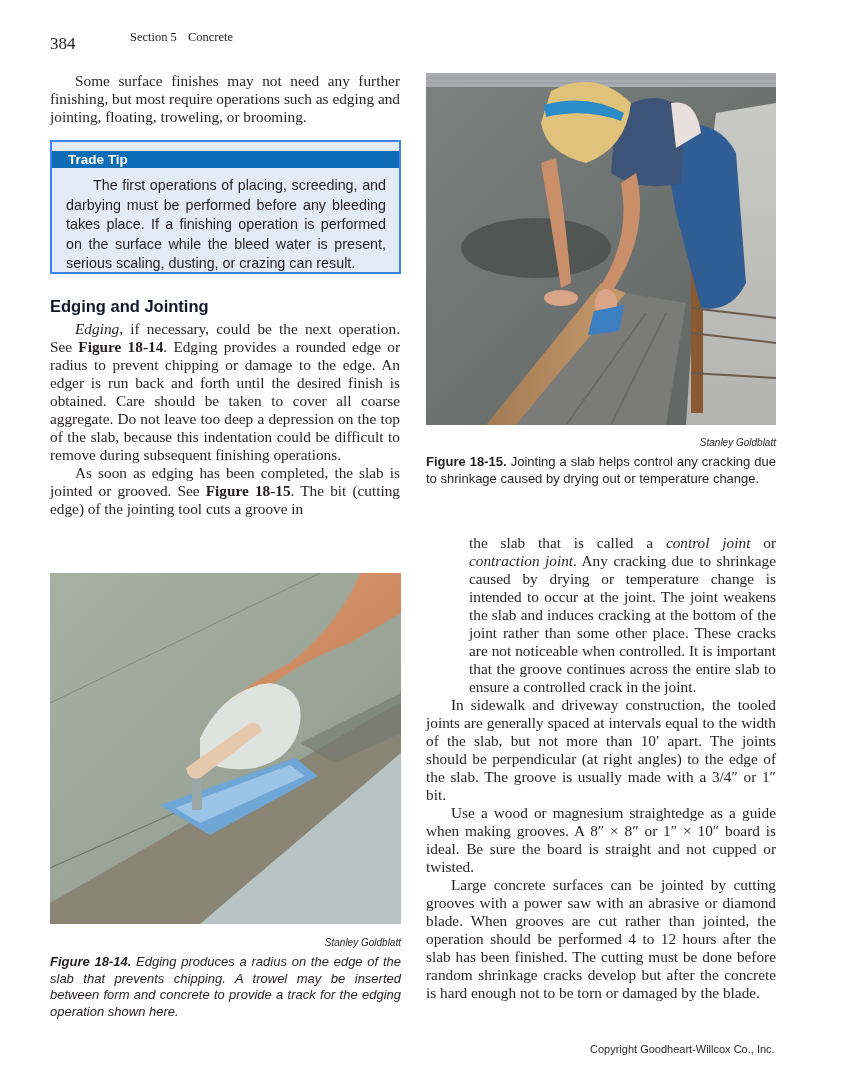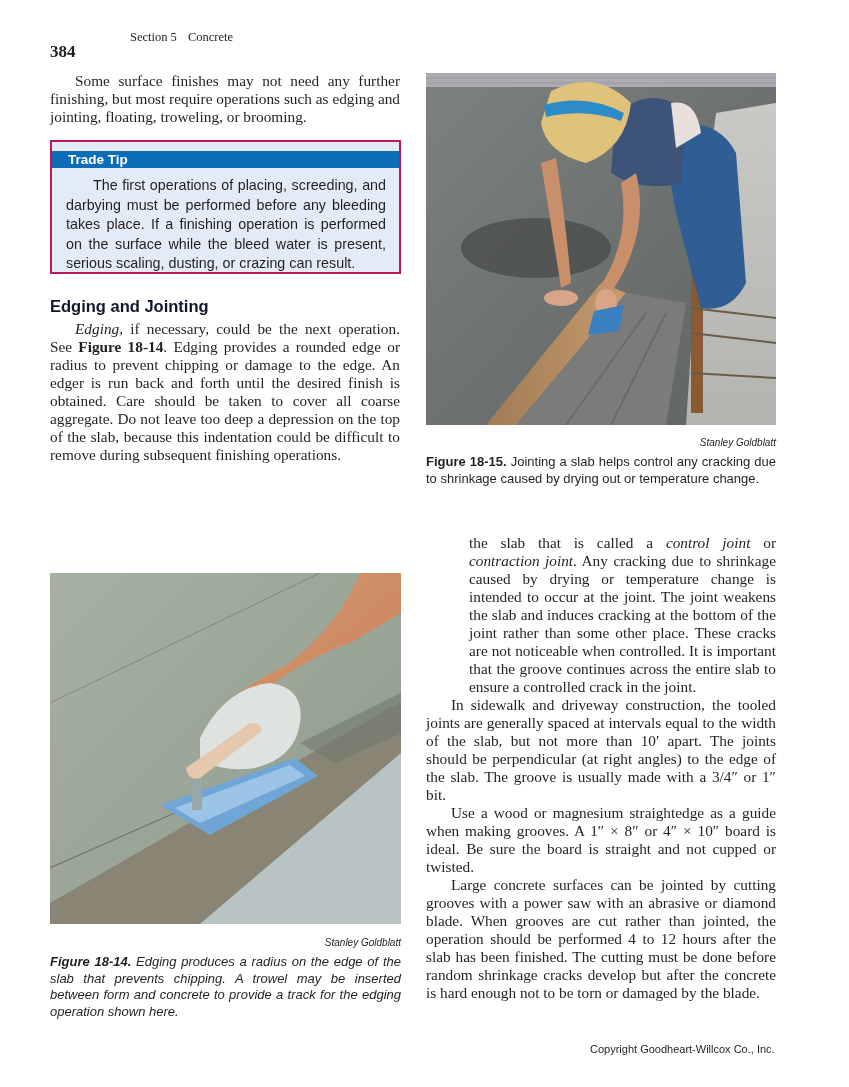--- a/index.html
+++ b/index.html
@@ -1,41 +1,41 @@
 <!DOCTYPE html>
 <html><head>
 <meta charset="utf-8">
 <style>
   * { margin: 0; padding: 0; box-sizing: border-box; }
   html, body { width: 849px; height: 1087px; background: #ffffff; overflow: hidden; }
   body { position: relative; font-family: "DejaVu Serif", "Liberation Serif", serif; color: #231f20; }
 
   .running-head { position: absolute; top: 26px; left: 50px; height: 20px; }
-  .page-number { position: absolute; left: 0; top: 16px; font-family: "Liberation Serif", serif; font-size: 17px; font-weight: bold; }
+  .page-number { position: absolute; left: 0; top: 8px; font-family: "Liberation Serif", serif; font-size: 17px; }
   .section-label { position: absolute; left: 80px; top: 4px; white-space: nowrap; font-family: "Liberation Serif", serif; font-size: 12.5px; }
   .section-label span + span { margin-left: 11px; }
 
   .serif-body {
     font-family: "Liberation Serif", "DejaVu Serif", serif;
     font-size: 15.3px;
     line-height: 18px;
     text-align: justify;
     color: #231f20;
   }
   .serif-body p { text-indent: 25px; }
   .serif-body p.no-indent { text-indent: 0; margin-left: 43px; }
 
   .col-left { position: absolute; left: 50px; width: 350px; }
   .col-right { position: absolute; left: 426px; width: 350px; }
 
   .intro { top: 72px; }
 
   .trade-tip {
     position: absolute; top: 140px; left: 50px; width: 351px; height: 134px;
-    background: #e3ebf7; border: 2px solid #be185d;
+    background: #e3ebf7; border: 2px solid #3b82f6;
   }
   .trade-tip-top { height: 9px; background: #e3ebf7; }
   .trade-tip-header {
     height: 17px; background: #0d6cb6; color: #ffffff;
     font-family: "Liberation Sans", sans-serif; font-weight: bold; font-size: 13.5px;
     line-height: 17px; padding-left: 16px;
   }
   .trade-tip-body {
     padding: 8px 13px 0 14px;
     font-family: Liberation Sans, sans-serif; font-size: 14.3px; line-height: 19.6px;
@@ -96,20 +96,21 @@
   <div class="trade-tip-header">Trade Tip</div>
   <div class="trade-tip-body">
     <p>The first operations of placing, screeding, and darbying must be performed before any bleeding takes place. If a finishing operation is performed on the surface while the bleed water is present, serious scaling, dusting, or crazing can result.</p>
   </div>
 </div>
 
 <h2 class="heading-edging">Edging and Jointing</h2>
 
 <div class="col-left serif-body edging-text">
   <p><i>Edging</i><span>, if necessary, could be the next operation. See </span><b>Figure 18-14</b><span>. Edging provides a rounded edge or radius to prevent chipping or damage to the edge. An edger is run back and forth until the desired finish is obtained. Care should be taken to cover all coarse aggregate. Do not leave too deep a depression on the top of the slab, because this indentation could be difficult to remove during subsequent finishing operations.</span></p>
+  <p><span>As soon as edging has been completed, the slab is jointed or grooved. See </span><b>Figure 18-15</b><span>. The bit (cutting edge) of the jointing tool cuts a groove in</span></p>
 </div>
 
 <div class="photo photo-18-15">
   <svg viewBox="0 0 350 352" preserveAspectRatio="none">
     <defs>
       <linearGradient id="slabA" x1="0" y1="0" x2="1" y2="1">
         <stop offset="0" stop-color="#7d8180"></stop>
         <stop offset="1" stop-color="#5e6261"></stop>
       </linearGradient>
       <linearGradient id="gravel" x1="0" y1="0" x2="0" y2="1">
@@ -150,21 +151,21 @@
     <ellipse cx="180" cy="230" rx="11" ry="14" fill="#d9a487"></ellipse>
     <polygon points="168,238 198,232 193,258 162,262" fill="#3b7fc0"></polygon>
   </svg>
 </div>
 <div class="credit credit-18-15">Stanley Goldblatt</div>
 <div class="caption caption-18-15"><b>Figure 18-15.</b><span> Jointing a slab helps control any cracking due to shrinkage caused by drying out or temperature change.</span></div>
 
 <div class="col-right serif-body right-text">
   <p class="no-indent"><span>the slab that is called a </span><i>control joint</i><span> or </span><i>contraction joint</i><span>. Any cracking due to shrinkage caused by drying or temperature change is intended to occur at the joint. The joint weakens the slab and induces cracking at the bottom of the joint rather than some other place. These cracks are not noticeable when controlled. It is important that the groove continues across the entire slab to ensure a controlled crack in the joint.</span></p>
   <p>In sidewalk and driveway construction, the tooled joints are generally spaced at intervals equal to the width of the slab, but not more than 10′ apart. The joints should be perpendicular (at right angles) to the edge of the slab. The groove is usually made with a 3/4″ or 1″ bit.</p>
-  <p>Use a wood or magnesium straightedge as a guide when making grooves. A 1″ × 8″ or 4″ × 10″ board is ideal. Be sure the board is straight and not cupped or twisted.</p>
+  <p>Use a wood or magnesium straightedge as a guide when making grooves. A 8″ × 8″ or 1″ × 10″ board is ideal. Be sure the board is straight and not cupped or twisted.</p>
   <p>Large concrete surfaces can be jointed by cutting grooves with a power saw with an abrasive or diamond blade. When grooves are cut rather than jointed, the operation should be performed 4 to 12 hours after the slab has been finished. The cutting must be done before random shrinkage cracks develop but after the concrete is hard enough not to be torn or damaged by the blade.</p>
 </div>
 
 <div class="photo photo-18-14">
   <svg viewBox="0 0 351 351" preserveAspectRatio="none">
     <defs>
       <linearGradient id="slabB" x1="0" y1="0" x2="1" y2="1">
         <stop offset="0" stop-color="#a7b1a3"></stop>
         <stop offset="1" stop-color="#8e9a8c"></stop>
       </linearGradient>

